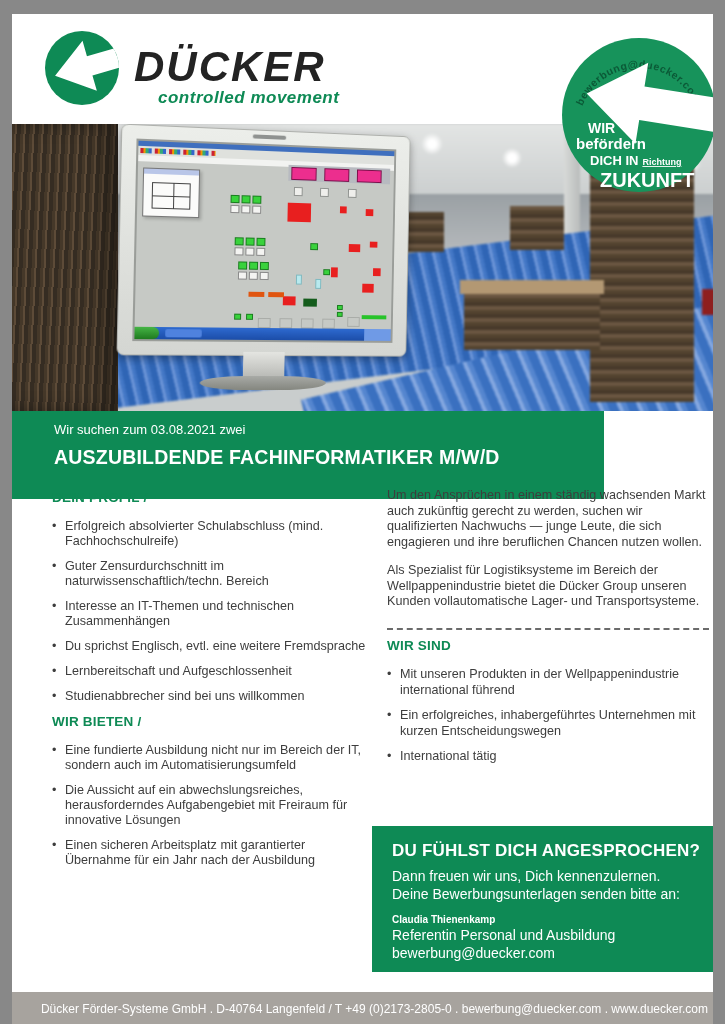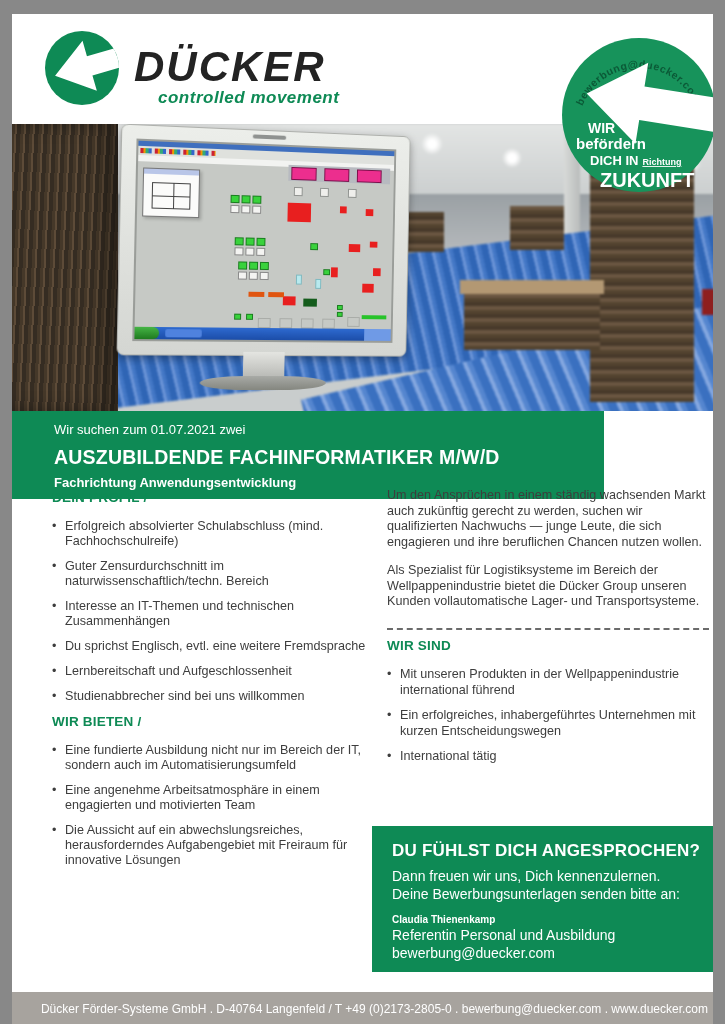--- a/index.html
+++ b/index.html
@@ -256,40 +256,39 @@
     <g clip-path="url(#badgeClip)" transform="rotate(9 79 79)">
       <path d="M24 66 L80 26 L80 50 L156 50 L156 84 L80 84 L80 108 Z" fill="#ffffff"></path>
     </g>
     <text x="28" y="97" font-size="14" font-weight="bold" fill="#fff">WIR</text>
     <text x="16" y="113" font-size="15" font-weight="bold" fill="#fff">befördern</text>
     <text x="30" y="129" font-size="13" font-weight="bold" fill="#fff"><tspan>DICH IN</tspan><tspan dx="4" font-size="9" text-decoration="underline">Richtung</tspan></text>
     <text x="40" y="151" font-size="20" font-weight="bold" fill="#fff">ZUKUNFT</text>
   </svg>
 
   <section class="banner">
-    <div class="banner-pre">Wir suchen zum 01.07.2021 zwei</div>
+    <div class="banner-pre">Wir suchen zum 03.08.2021 zwei</div>
     <div class="banner-title">AUSZUBILDENDE FACHINFORMATIKER M/W/D</div>
-    <div class="banner-sub">Fachrichtung Anwendungsentwicklung</div>
   </section>
 
   <section class="col col-left">
     <h3 class="ghead">DEIN PROFIL /</h3>
     <ul class="blist">
         <li><span>Erfolgreich absolvierter Schulabschluss (mind. Fachhochschulreife)</span></li>
         <li><span>Guter Zensurdurchschnitt im naturwissenschaftlich/techn. Bereich</span></li>
         <li><span>Interesse an IT-Themen und technischen Zusammenhängen</span></li>
         <li><span>Du sprichst Englisch, evtl. eine weitere Fremdsprache</span></li>
         <li><span>Lernbereitschaft und Aufgeschlossenheit</span></li>
         <li><span>Studienabbrecher sind bei uns willkommen</span></li>
       </ul>
     <h3 class="ghead offer-gap">WIR BIETEN /</h3>
     <ul class="blist">
         <li><span>Eine fundierte Ausbildung nicht nur im Bereich der IT, sondern auch im Automatisierungsumfeld</span></li>
-        <li><span>Eine angenehme Arbeitsatmosphäre in einem engagierten und motivierten Team</span></li>
         <li><span>Die Aussicht auf ein abwechslungsreiches, herausforderndes Aufgabengebiet mit Freiraum für innovative Lösungen</span></li>
+        <li><span>Einen sicheren Arbeitsplatz mit garantierter Übernahme für ein Jahr nach der Ausbildung</span></li>
       </ul>
   </section>
 
   <section class="col col-right">
     <p>Um den Ansprüchen in einem ständig wachsenden Markt auch zukünftig gerecht zu werden, suchen wir qualifizierten Nachwuchs — junge Leute, die sich engagieren und ihre beruflichen Chancen nutzen wollen.</p>
     <p>Als Spezialist für Logistiksysteme im Bereich der Wellpappenindustrie bietet die Dücker Group unseren Kunden vollautomatische Lager- und Transportsysteme.</p>
     <div class="dash-sep"></div>
     <h3 class="ghead about-gap">WIR SIND</h3>
     <ul class="blist">
         <li><span>Mit unseren Produkten in der Wellpappenindustrie international führend</span></li>

